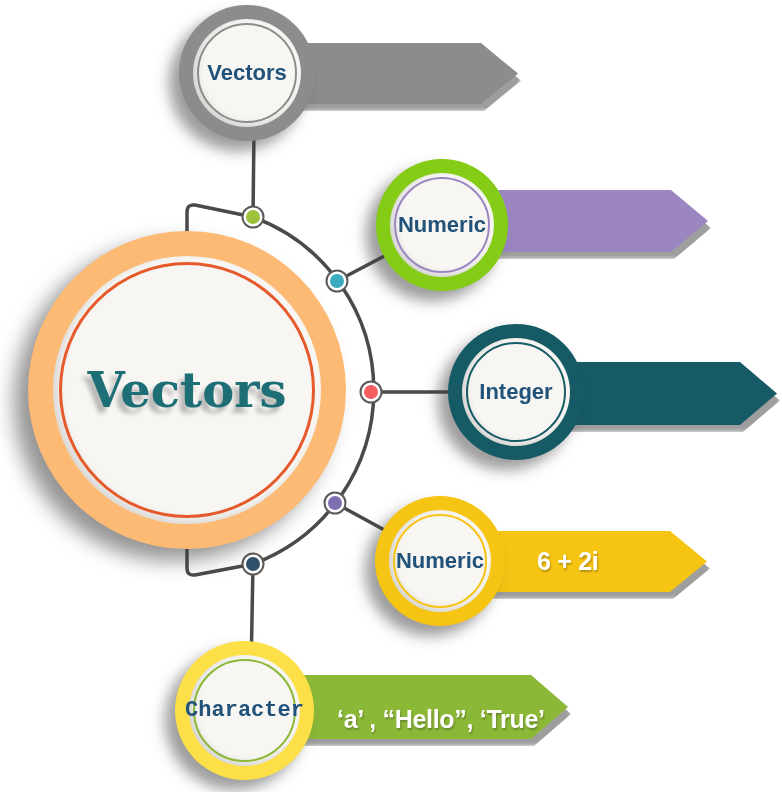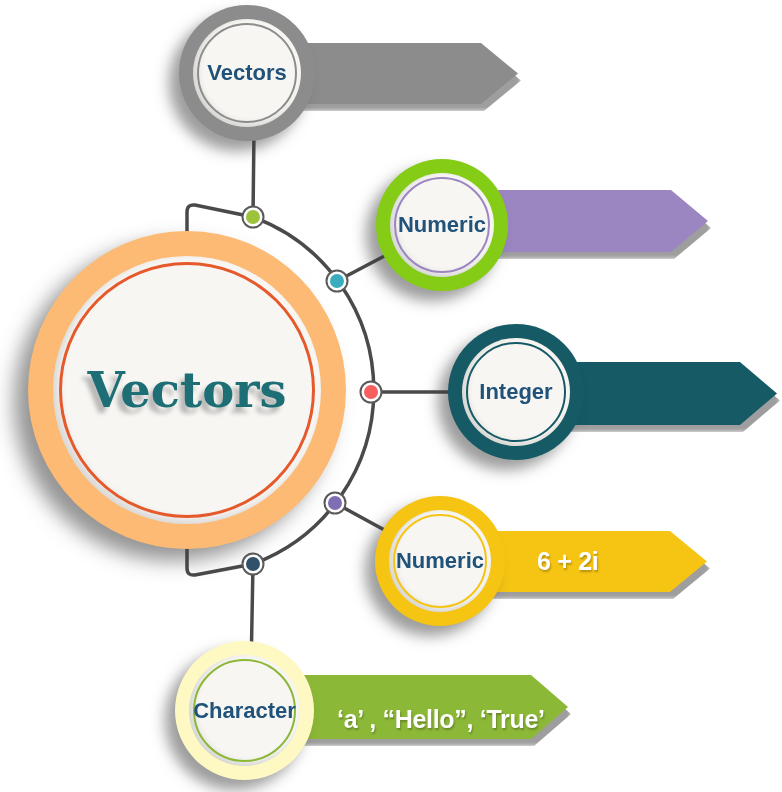--- a/index.html
+++ b/index.html
@@ -55,21 +55,21 @@
   .n-integer  .banner-wrap{left:516px;top:362px;width:261px;height:63px;}
   .n-integer  .banner-fill{background:#155A64;}
   .n-integer  .banner-text{left:91px;}
 
   .n-complex  .ring{left:375px;top:496px;width:130px;height:130px;background:#F6C413;}
   .n-complex  .thin{border-color:#F6C413;}
   .n-complex  .banner-wrap{left:440px;top:531px;width:267px;height:61px;}
   .n-complex  .banner-fill{background:#F6C413;}
   .n-complex  .banner-text{left:97px;}
 
-  .n-character .ring{left:175px;top:641px;width:139px;height:139px;background:#fef9c3;}
+  .n-character .ring{left:175px;top:641px;width:139px;height:139px;background:#fde047;font-family:Liberation Mono, monospace;}
   .n-character .thin{border-color:#8CB837;}
   .n-character .banner-wrap{left:250px;top:675px;width:318px;height:64px;}
   .n-character .banner-fill{background:#8CB837;}
   .n-character .banner-text{left:87px;margin-top:24px;}
 
   
   .center-circle{
     position:absolute;left:28px;top:231px;width:318px;height:318px;border-radius:50%;
     background:#fdba74;z-index:3;box-shadow:-14px 12px 20px rgba(60,60,60,.55);text-decoration:underline;
   }

